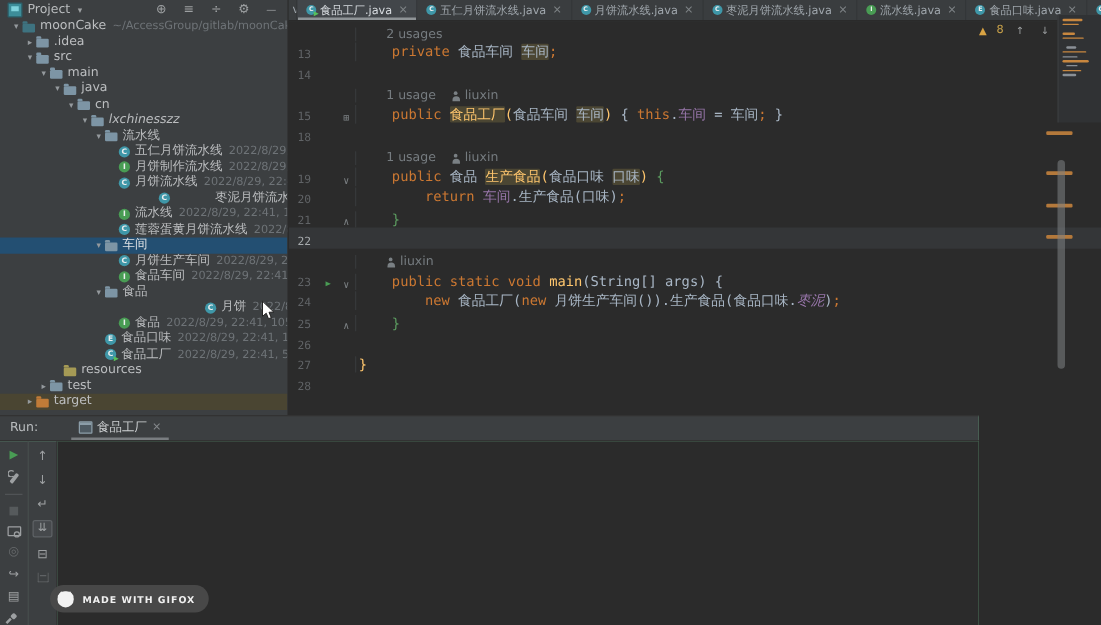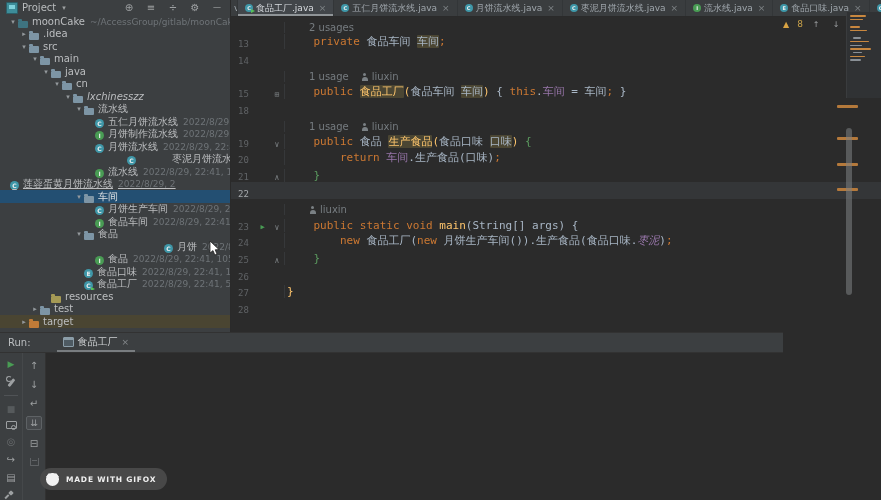--- a/index.html
+++ b/index.html
@@ -7,21 +7,21 @@
        font-family:"DejaVu Sans","Liberation Sans",sans-serif;-webkit-font-smoothing:antialiased;cursor:default}
   
   #project-panel{position:absolute;left:0;top:0;width:230px;height:332px;background:#3C3F41;border-right:1px solid #2A2A2A;overflow:hidden}
   #pp-header{display:flex;align-items:center;height:15px;padding:0 6px}
   .pp-winicon{width:10px;height:10px;background:#3D8D99;border:1px solid #2B5F68;border-radius:1px;margin-right:4px;flex:none}
   .pp-winicon i{display:block;margin:2px;height:4px;background:#7FD2DC}
   #pp-title{font-size:10px;color:#B9BCBE}
   .pp-caret{font-size:7px;color:#9DA0A2;margin-left:6px}
   #pp-icons{margin-left:auto;display:flex;align-items:center;gap:8px;color:#9DA0A2;font-size:9px}
   #project-tree{position:absolute;left:0;top:15px;right:0;bottom:0;overflow:hidden}
-  .trow{display:flex;align-items:flex-end;height:12.5px;font-size:10px;line-height:12px;color:#BCBEC0;white-space:nowrap;overflow:hidden}
+  .trow{display:flex;align-items:center;height:12.5px;font-size:10px;line-height:12px;color:#BCBEC0;white-space:nowrap;overflow:hidden}
   .trow.sel{background:#234F72}
   .trow.sel .tlabel{color:#DDE1E4}
   .trow.hlrow{background:#4A4532}
   .tw{width:10px;flex:none;text-align:center;font-size:7px;color:#94999D;font-style:normal}
   .tw-exp::before{content:"▾"} .tw-col::before{content:"▸"}
   .fo{width:10px;height:7px;background:#7D95A5;border-radius:1px;position:relative;flex:none;margin:2px 4px 0 0}
   .fo::before{content:"";position:absolute;top:-2px;left:0;width:4px;height:2px;background:inherit;border-radius:1px 1px 0 0}
   .fo-root{background:#3E7380}
   .fo-res{background:#A59A55}
   .fo-exc{background:#C07B38}
@@ -198,21 +198,21 @@
           <span class="fi fi-class">C</span>
           <span class="tlabel">枣泥月饼流水线</span>
           <span class="tmeta">2022/8/29, 22:41,</span>
         </div>
         <div class="trow" style="padding-left: 85px;">
           <i class="tw "></i>
           <span class="fi fi-interface">I</span>
           <span class="tlabel">流水线</span>
           <span class="tmeta">2022/8/29, 22:41, 176 B 28 m</span>
         </div>
-        <div class="trow" style=" text-decoration: underline;">
+        <div class="trow" style="padding-left: 85px;">
           <i class="tw "></i>
           <span class="fi fi-class">C</span>
           <span class="tlabel">莲蓉蛋黄月饼流水线</span>
           <span class="tmeta">2022/8/29, 2</span>
         </div>
         <div class="trow sel" style="padding-left: 74px;">
           <i class="tw tw-exp"></i>
           <span class="fo"></span>
           <span class="tlabel">车间</span>
         </div>

